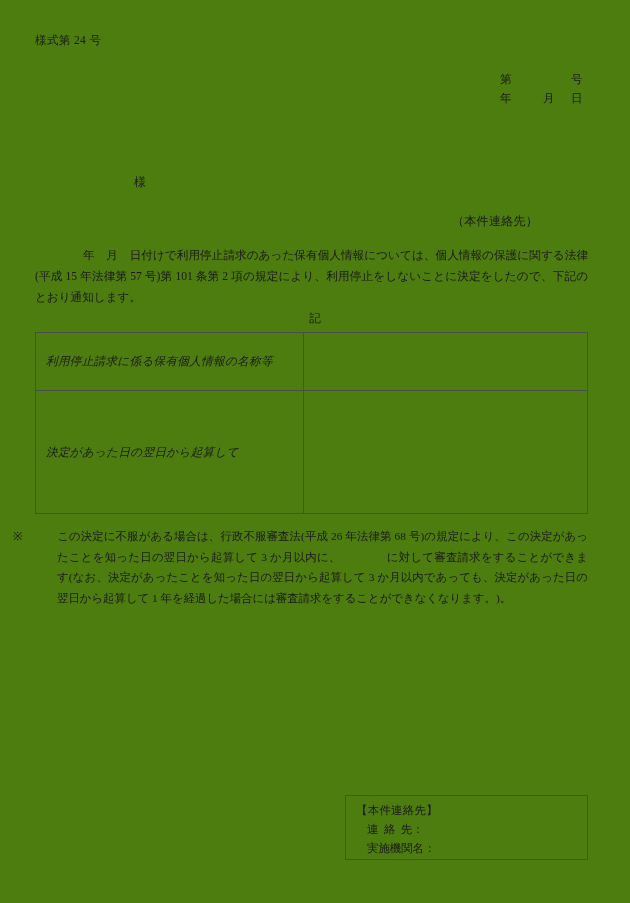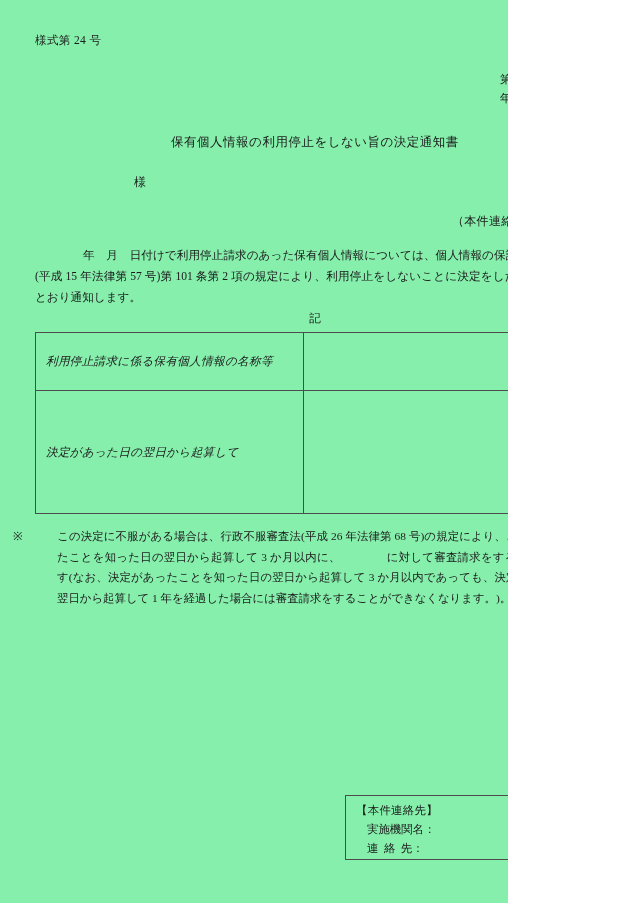--- a/index.html
+++ b/index.html
@@ -6,23 +6,23 @@
     margin: 0;
     padding: 0;
     background: #ffffff;
   }
   body {
     font-family: "Liberation Serif", "DejaVu Serif", serif;
     color: #1a1a1a;
   }
   #page {
     position: relative;
-    width: 508px;
+    width: 630px;
     height: 903px;
-    background: #86efac;
+    background: #4d7c0f;
     overflow: hidden;
   }
 
   
   .abs { position: absolute; }
   .jp  { font-family: "Liberation Serif", "DejaVu Serif", serif; }
 
   
   .form-no {
     left: 35px;
@@ -172,21 +172,20 @@
     <span class="c1">第</span>
     <span class="c2">号</span>
   </div>
 
   <div class="abs date-row jp">
     <span class="d1">年</span>
     <span class="d2">月</span>
     <span class="d3">日</span>
   </div>
 
-  <div class="abs doc-title jp">保有個人情報の利用停止をしない旨の決定通知書</div>
 
   <div class="abs addressee jp">様</div>
   <div class="abs agency jp">（本件連絡先）</div>
 
   <div class="abs body-para jp"><span class="indent"></span><span>年　月　日付けで利用停止請求のあった保有個人情報については、個人情報の保護に関する法律(平成 15 年法律第 57 号)第 101 条第 2 項の規定により、利用停止をしないことに決定をしたので、下記のとおり通知します。</span></div>
 
   <div class="abs kiji jp">記</div>
 
   <table class="main-table">
     <tbody>
@@ -200,17 +199,17 @@
     </tr>
   </tbody>
     </table>
 
   <div class="abs notice jp">
     <p class="hang"><span class="mark">※</span><span>この決定に不服がある場合は、行政不服審査法(平成 26 年法律第 68 号)の規定により、この決定があったことを知った日の翌日から起算して 3 か月以内に、</span><span class="blank-gap"></span><span>に対して審査請求をすることができます(なお、決定があったことを知った日の翌日から起算して 3 か月以内であっても、決定があった日の翌日から起算して 1 年を経過した場合には審査請求をすることができなくなります。)。</span></p>
   </div>
 
   <div class="abs contact-box jp">
     <div class="c-title">【本件連絡先】</div>
+    <div class="c-line"><span class="c-key-spaced">連絡先</span><span>：</span><span></span></div>
     <div class="c-line"><span>実施機関名</span><span>：</span><span></span></div>
-    <div class="c-line"><span class="c-key-spaced">連絡先</span><span>：</span><span></span></div>
   </div>
 
 </div>
 
 </body></html>

